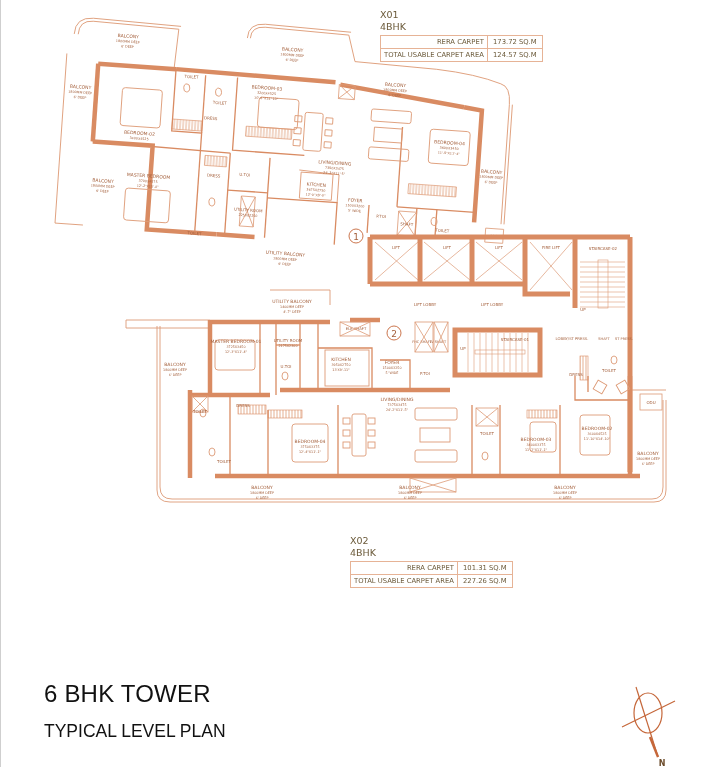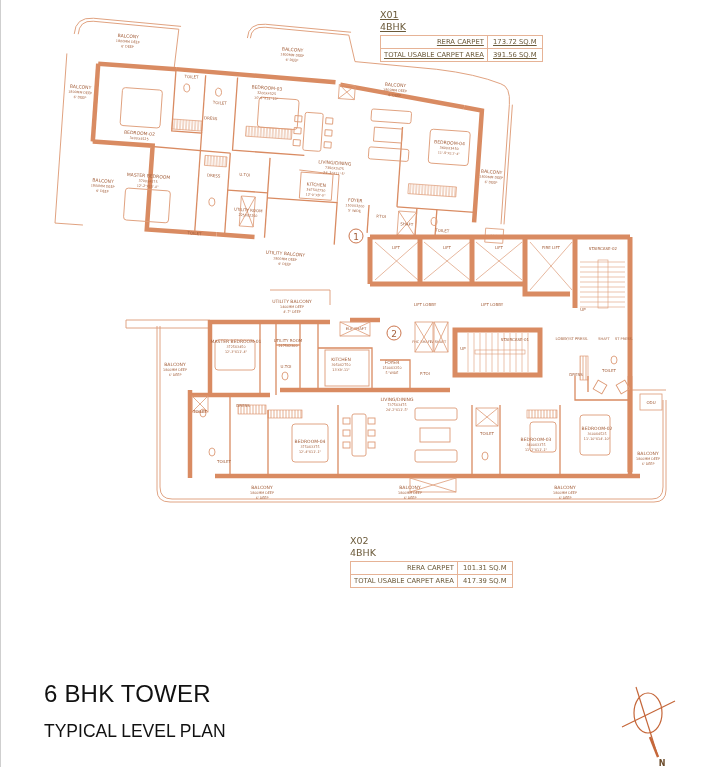--- a/index.html
+++ b/index.html
@@ -15,49 +15,49 @@
   .title-main{position:absolute;left:44px;top:680px;font-size:24px;color:#111;font-family:"Liberation Sans",sans-serif;letter-spacing:0.2px;}
   .title-sub{position:absolute;left:44px;top:721px;font-size:17.5px;color:#111;font-family:Liberation Sans, sans-serif;}
   #north{position:absolute;left:620px;top:675px;width:60px;height:95px;}
   svg text{font-family:"DejaVu Sans",sans-serif;fill:#a4603c;}
 </style>
 </head>
 <body>
 
 <div class="frame-left"></div>
 
-<div class="area-box" style="left:380px;top:9px;text-decoration:underline;">
+<div class="area-box" style="left:380px;top:9px;">
   <div class="unit-code">X01</div>
   <div class="unit-code">4BHK</div>
   <table>
     <tbody>
         <tr>
       <td class="lbl">RERA CARPET</td>
       <td class="val">173.72 SQ.M</td>
     </tr>
     <tr>
       <td class="lbl">TOTAL USABLE CARPET AREA</td>
-      <td class="val">391.56 SQ.M</td>
+      <td class="val">124.57 SQ.M</td>
     </tr>
   </tbody>
     </table>
 </div>
 
 <div class="area-box" style="left:350px;top:535px;">
   <div class="unit-code">X02</div>
   <div class="unit-code">4BHK</div>
   <table>
     <tbody>
         <tr>
       <td class="lbl">RERA CARPET</td>
       <td class="val">101.31 SQ.M</td>
     </tr>
     <tr>
       <td class="lbl">TOTAL USABLE CARPET AREA</td>
-      <td class="val">417.39 SQ.M</td>
+      <td class="val">227.26 SQ.M</td>
     </tr>
   </tbody>
     </table>
 </div>
 
 <svg id="plan" viewBox="0 0 726 660">
   <defs>
     <pattern id="hatch" width="3" height="6" patternUnits="userSpaceOnUse">
       <line x1="1" y1="0" x2="1" y2="6" stroke="#d98b62" stroke-width="0.7"></line>
     </pattern>

